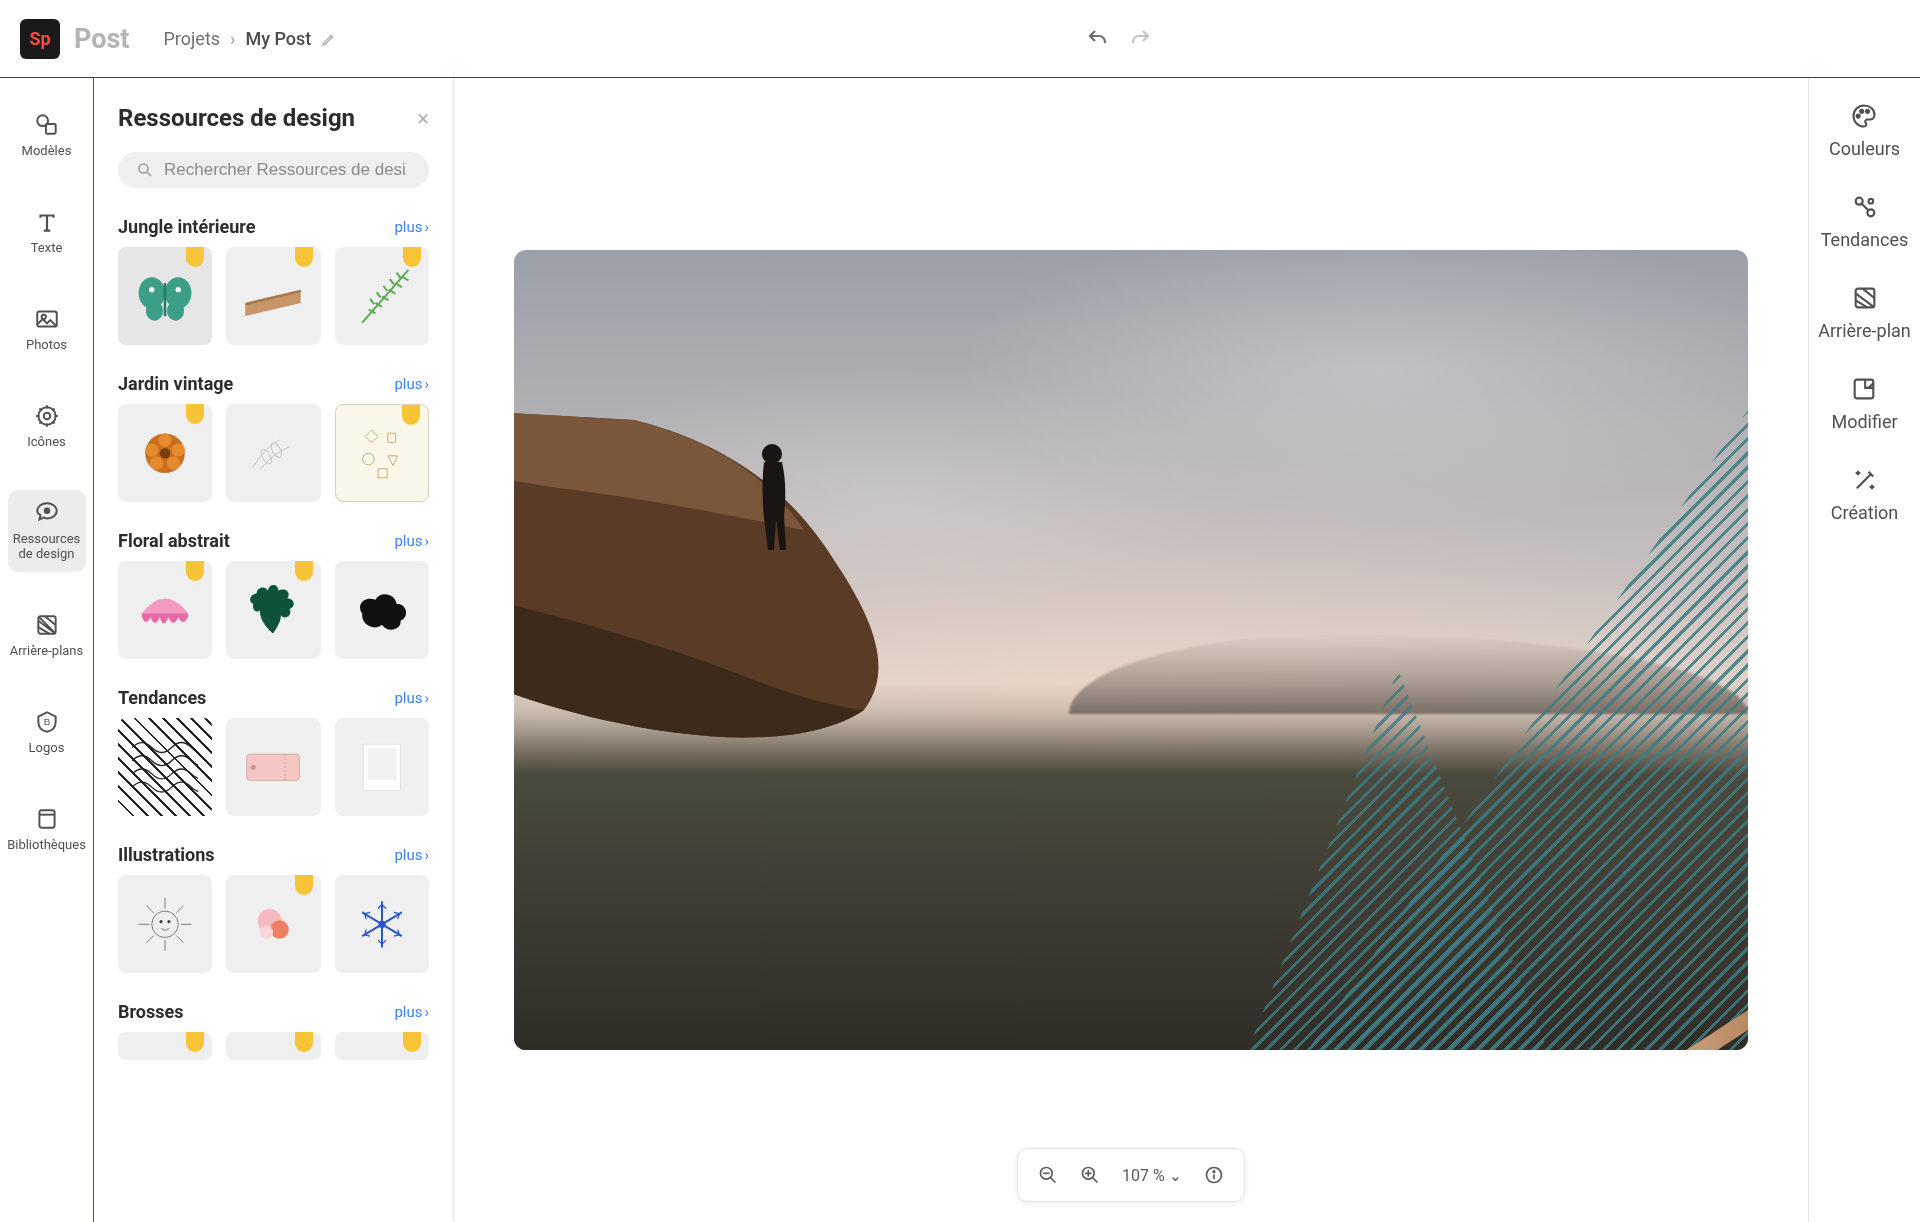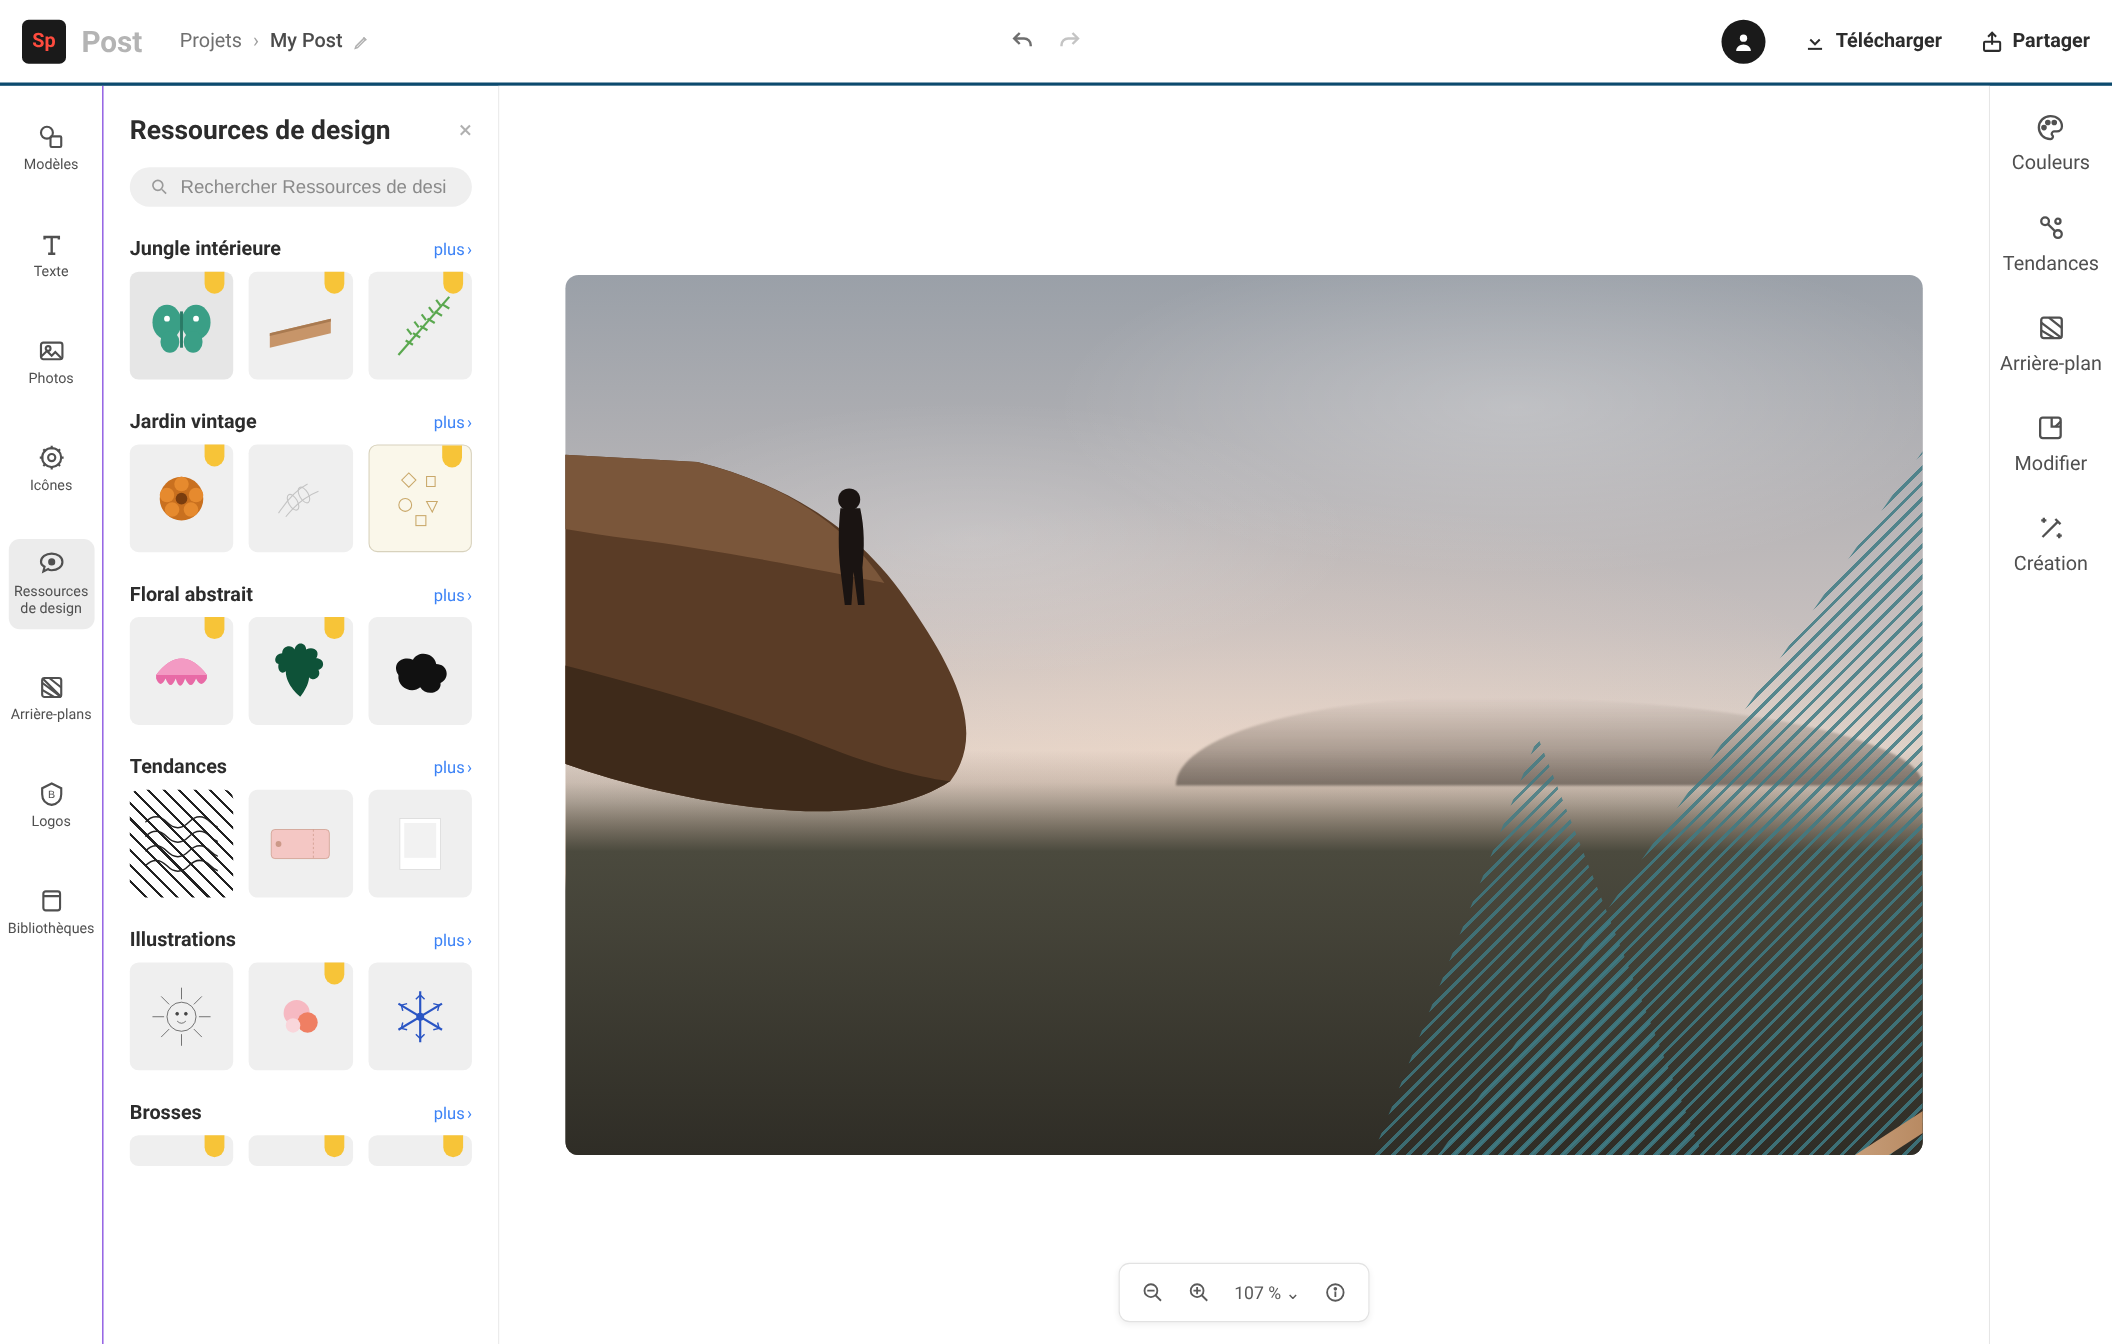--- a/index.html
+++ b/index.html
@@ -1,19 +1,19 @@
 <!DOCTYPE html>
 <html><head>
 <meta charset="utf-8">
 <style>
   * { box-sizing: border-box; margin: 0; padding: 0; }
   body { font-family: -apple-system, BlinkMacSystemFont, "Segoe UI", Roboto, Arial, sans-serif; width: 1920px; height: 1222px; overflow: hidden; background: #fff; color: #2c2c2c; }
 
   
-  .topbar { height: 78px; border-bottom: 3px solid #0c4a6e; display: flex; align-items: center; padding: 0 20px; }
+  .topbar { height: 78px; border-bottom: 1px solid #0c4a6e; display: flex; align-items: center; padding: 0 20px; }
   .logo-sp { width: 40px; height: 40px; background: #1a1a1a; border-radius: 6px; display: flex; align-items: center; justify-content: center; color: #ff4b3e; font-weight: 700; font-size: 18px; }
   .app-name { font-size: 27px; font-weight: 700; color: #b4b4b4; margin-left: 14px; }
   .breadcrumb { margin-left: 34px; display: flex; align-items: center; font-size: 18px; color: #707070; }
   .breadcrumb .chev { margin: 0 10px; color: #a0a0a0; }
   .breadcrumb .current { color: #4b4b4b; font-weight: 500; }
   .crumb-edit { width: 16px; height: 16px; margin-left: 10px; }
 
   .topbar-center { flex: 1; display: flex; justify-content: center; gap: 18px; }
   .topbar-center svg { width: 24px; height: 24px; }
   .undo { color: #6e6e6e; } .redo { color: #c4c4c4; }
@@ -113,43 +113,20 @@
     <svg class="undo" viewBox="0 0 24 24" fill="none" stroke="currentColor" stroke-width="2.2">
         <path d="M9 14l-5-5 5-5"></path>
         <path d="M4 9h9a6 6 0 016 6v1"></path>
       </svg>
     <svg class="redo" viewBox="0 0 24 24" fill="none" stroke="currentColor" stroke-width="2.2">
         <path d="M15 14l5-5-5-5"></path>
         <path d="M20 9h-9a6 6 0 00-6 6v1"></path>
       </svg>
   </div>
 
-  <div class="topbar-right">
-    <div class="avatar">
-      <svg width="20" height="20" viewBox="0 0 24 24" fill="#fff">
-          <circle cx="12" cy="8" r="4"></circle>
-          <path d="M4 22c0-4 4-7 8-7s8 3 8 7"></path>
-        </svg>
-    </div>
-    <div class="top-action">
-      <svg viewBox="0 0 24 24" fill="currentColor">
-          <path d="M12 3v10l4-4 1.4 1.4L12 16 6.6 10.4 8 9l4 4V3h0z"></path>
-          <rect x="5" y="18" width="14" height="2"></rect>
-        </svg>
-      <span>Télécharger</span>
-    </div>
-    <div class="top-action">
-      <svg viewBox="0 0 24 24" fill="none" stroke="currentColor" stroke-width="2">
-          <path d="M12 3v12"></path>
-          <path d="M8 7l4-4 4 4"></path>
-          <rect x="4" y="12" width="16" height="9" rx="1"></rect>
-        </svg>
-      <span>Partager</span>
-    </div>
-  </div>
 </div>
 
 <div class="body">
 
   <div class="tool-rail">
     <div class="tool-item">
       <svg viewBox="0 0 24 24" fill="none" stroke="currentColor" stroke-width="1.8">
           <circle cx="8" cy="8" r="5"></circle>
           <rect x="11" y="11" width="9" height="9" rx="1"></rect>
         </svg>

